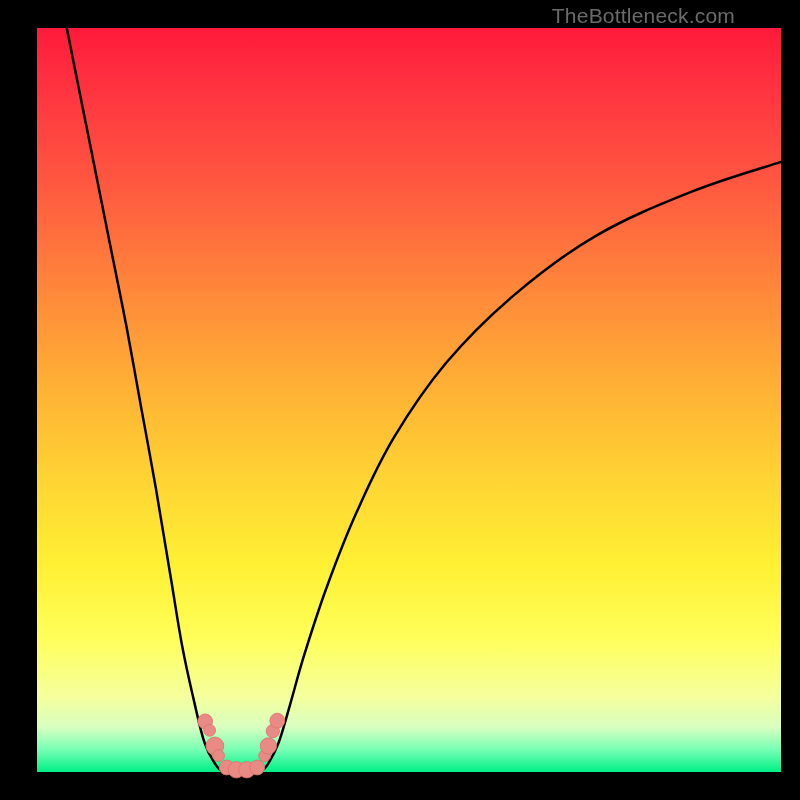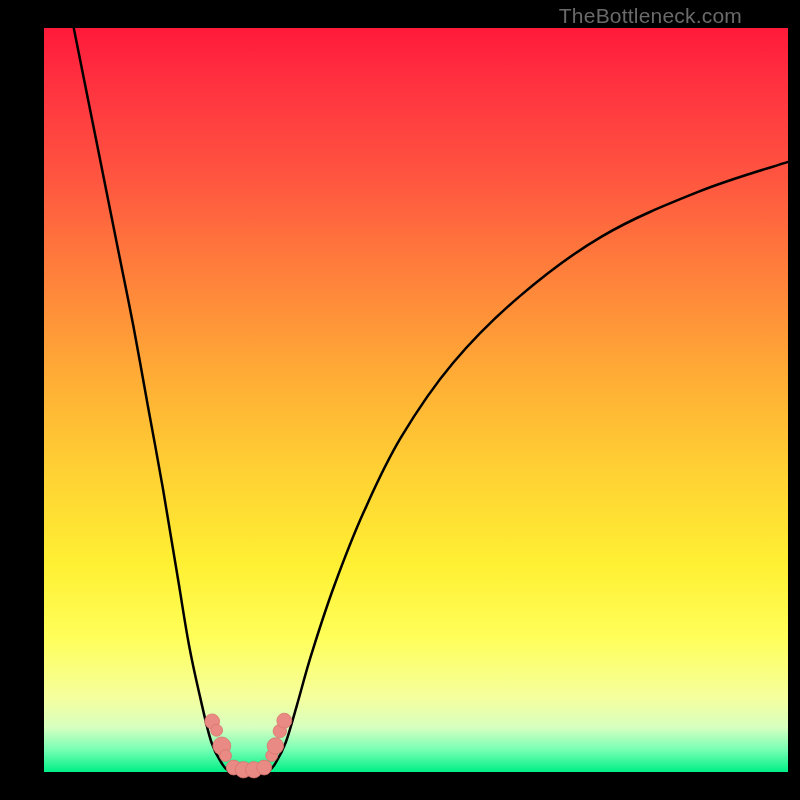--- a/index.html
+++ b/index.html
@@ -6,21 +6,21 @@
     margin: 0;
     padding: 0;
     width: 800px;
     height: 800px;
     background: #000;
     overflow: hidden;
     font-family: Arial, Helvetica, sans-serif;
   }
   .frame {
     position: absolute;
-    left: 16px;
+    left: 9px;
     top: 0;
     width: 736px;
     height: 800px;
     background: #000;
   }
   .plot {
     position: absolute;
     left: 28px;
     top: 28px;
     width: 744px;

